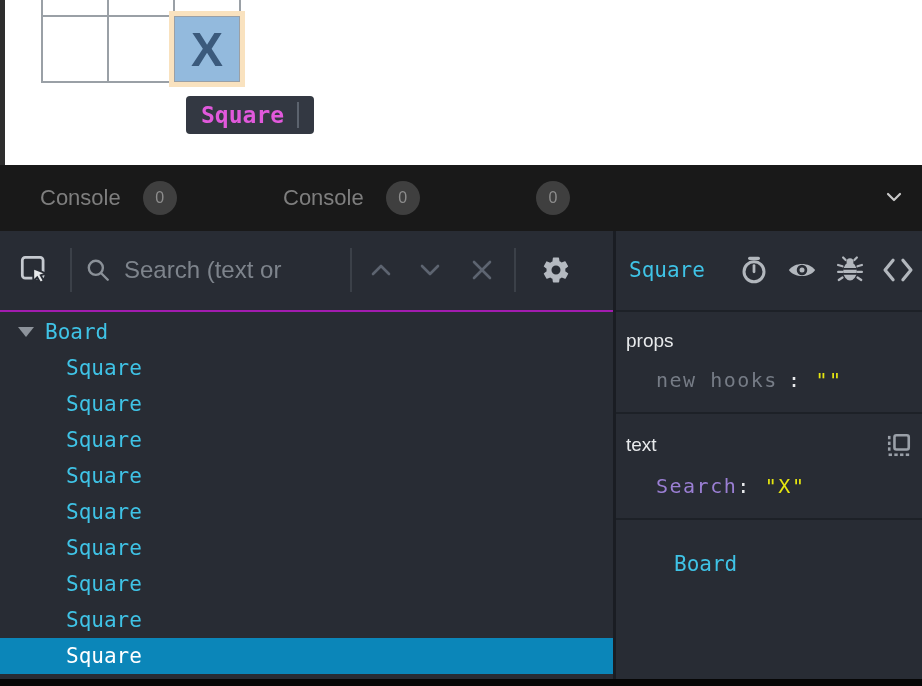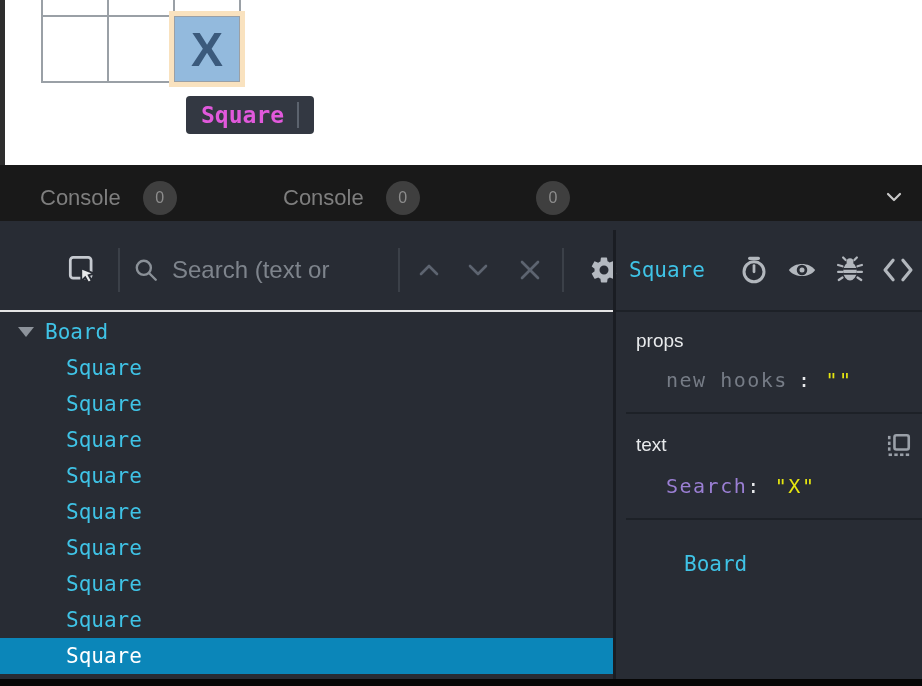--- a/index.html
+++ b/index.html
@@ -15,57 +15,57 @@
   .cell-x .xglyph { position:absolute; inset:0; display:flex; align-items:center; justify-content:center;
       font-size:48px; font-weight:bold; color:#3b5a7c; }
   .tooltip { position:absolute; left:186px; top:96px; height:38px; display:flex; align-items:center;
       background:#333842; border-radius:4px; padding:0 15px; gap:13px; z-index:6;
       font-family:"DejaVu Sans Mono", monospace; font-weight:bold; font-size:23px; }
   .tooltip .comp { color:#e159dc; }
   .tooltip .bar { width:2px; height:26px; background:#5c636e; }
   .tooltip .dims { color:#ccd1d7; letter-spacing:1px; }
 
   
-  .tabbar { position:absolute; left:0; top:165px; width:922px; height:56px; background:#191919; z-index:4; }
+  .tabbar { position:absolute; left:0; top:165px; width:922px; height:66px; background:#191919; z-index:4; }
   .tab { position:absolute; top:0; height:65px; display:flex; align-items:center; gap:22px; cursor:pointer; }
   .tab-label { font-size:22px; color:#7e7e7e; font-weight:500; }
   .tab.active .tab-label { color:#ffffff; font-weight:bold; }
   .badge { width:34px; height:34px; border-radius:50%; background:#3f3f3f; color:#8d8d8d;
       font-size:16px; display:flex; align-items:center; justify-content:center; }
   .tab-chevron { position:absolute; right:18px; top:22px; width:20px; height:20px; cursor:pointer; }
 
   
   .devtools { position:absolute; left:0; top:230px; width:922px; height:449px; background:#282c34; display:flex; }
   .dt-left { width:613px; height:100%; display:flex; flex-direction:column; }
   .v-divider { width:3px; height:100%; background:#1a1d23; }
   .dt-right { flex:1; height:100%; display:flex; flex-direction:column; }
   .bottombar { position:absolute; left:0; top:679px; width:922px; height:7px; background:#060606; }
 
   
-  .lt-toolbar { height:82px; border-bottom:2px solid #e5e5e5; display:flex; align-items:center; flex:none;padding-left:48px; }
+  .lt-toolbar { height:82px; border-bottom:2px solid #a21caf; display:flex; align-items:center; flex:none; }
   .sep { width:2px; height:44px; background:#3b4048; flex:none; }
   .icon-btn { display:flex; align-items:center; justify-content:center; cursor:pointer; flex:none; }
   .search-input { background:transparent; border:none; outline:none; color:#d5d8dc;
       font-size:24px; width:226px; font-family:"Liberation Sans",sans-serif; }
   .search-input::placeholder { color:#7e848c; }
 
   
   .tree { flex:1; padding-top:2px; overflow:hidden; font-family:"DejaVu Sans Mono", monospace; }
   .tree-row { height:36px; display:flex; align-items:center; font-size:21px; color:#3fc3e6; cursor:pointer; }
   .tree-row.d0 { padding-left:18px; }
   .tree-row.d1 { padding-left:66px; }
   .tree-row.selected { background:#0b86b9; color:#ffffff; }
   .expander { width:0; height:0; border-left:8px solid transparent; border-right:8px solid transparent;
       border-top:10px solid #8d939b; margin-right:11px; cursor:pointer; }
 
   
   .rt-toolbar { height:82px; border-bottom:2px solid #1d2127; display:flex; align-items:center;
       padding:0 8px 0 13px; gap:17px; flex:none; }
   .rt-comp { font-family:"DejaVu Sans Mono", monospace; font-size:21px; color:#3fc3e6; margin-right:auto; }
-  .section { border-bottom:2px solid #1d2127; padding:18px 10px 20px 10px;margin-left:10px; }
+  .section { border-bottom:2px solid #1d2127; padding:18px 10px 20px 10px; }
   .section-title-row { display:flex; align-items:center; justify-content:space-between; }
   .section-title { font-size:19px; color:#e8eaec; }
   .kv-row { margin:16px 0 0 30px; font-family:"DejaVu Sans Mono", monospace; font-size:20px;
       letter-spacing:1.5px; display:flex; align-items:baseline; }
   .kv-key { color:#767c86; cursor:text; }
   .kv-key.hook { color:#9b7fd4; }
   .kv-colon { color:#e8eaec; margin:0 14px 0 10px; }
   .kv-colon.tight { margin:0 14px 0 0; }
   .kv-val { color:#e5e510; cursor:text; }
   .rendered-link { margin:14px 0 0 48px; font-family:"DejaVu Sans Mono", monospace;

